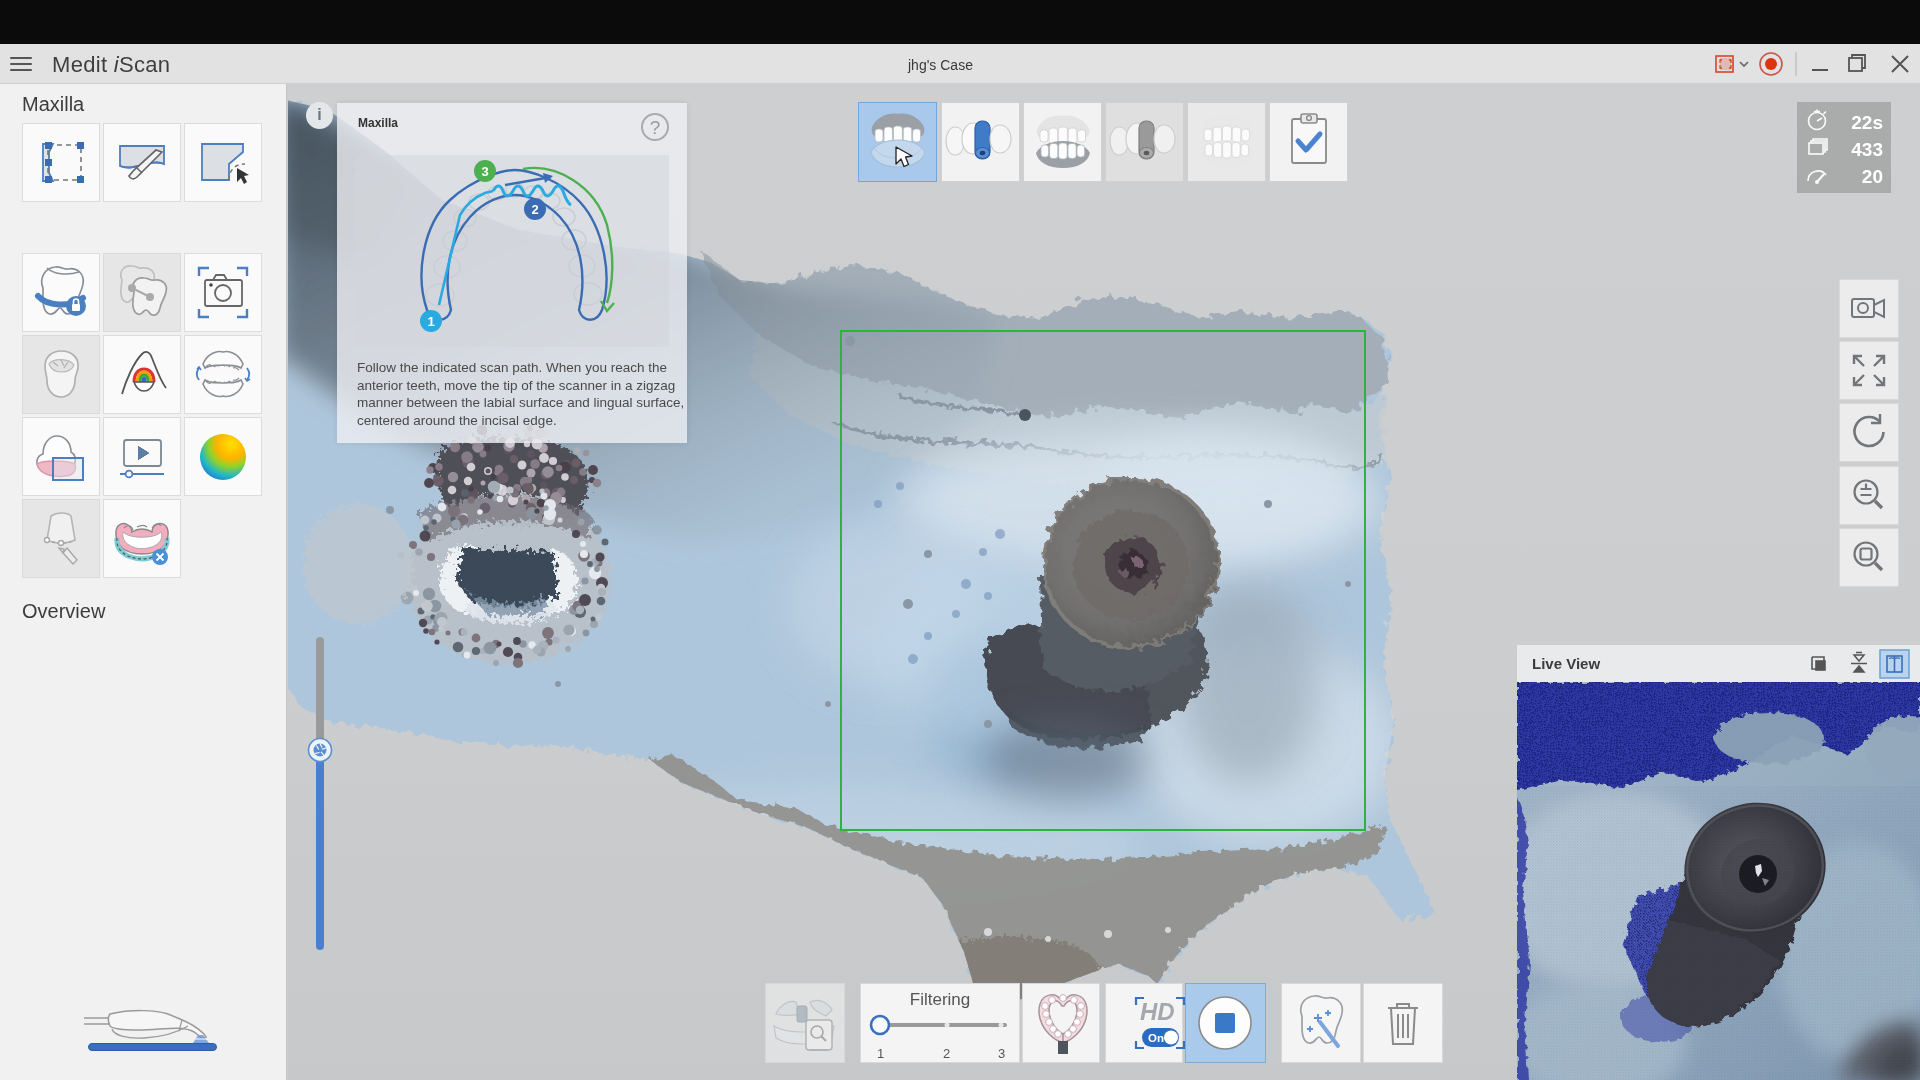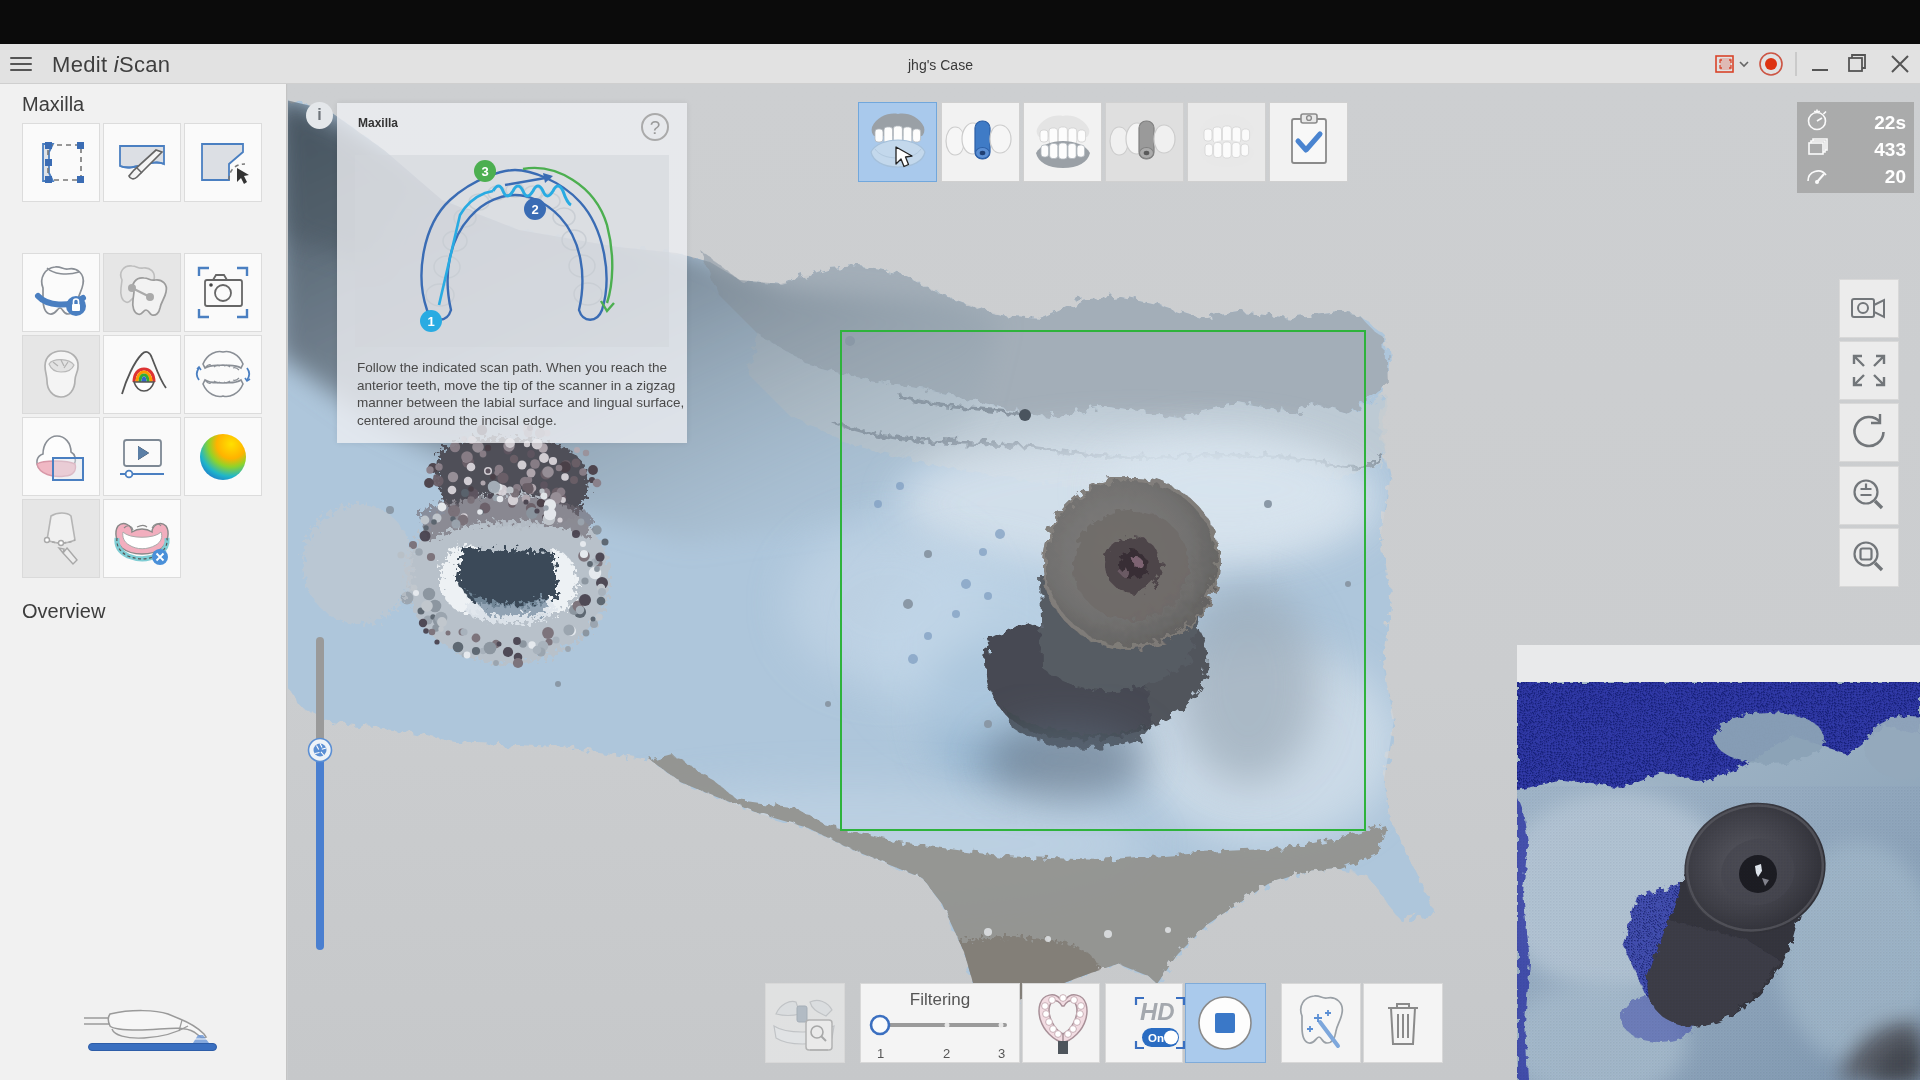--- a/index.html
+++ b/index.html
@@ -14,21 +14,21 @@
 .sechead { position:absolute; left:22px; font-size:20px; color:#3d3d3d; }
 .tbtn { position:absolute; width:78px; height:79px; background:#fafafa; border:1px solid #dcdcdc; }
 .tbtn.dis { background:#e6e6e6; border-color:#dadada; }
 #canvas { position:absolute; left:288px; top:84px; width:1632px; height:996px; background:linear-gradient(180deg,#cdcfd1 0%,#cbcdcf 60%,#c6c8ca 100%); overflow:hidden; }
 #meshsvg { position:absolute; left:0; top:0; }
 #greenrect { position:absolute; left:552px; top:246px; width:526px; height:501px; border:2px solid #2eb33c; }
 
 .thumb { position:absolute; top:18px; width:79px; height:80px; background:#f2f2f2; border:1px solid #d0d0d0; }
 .thumb.sel { background:#a9c9ec; border:1px solid #71a7dc; }
 
-#stats { position:absolute; left:1509px; top:18px; width:117px; height:91px; background:rgba(161,161,161,0.8); color:#fff; font-weight:bold; }
+#stats { position:absolute; left:1509px; top:18px; width:94px; height:91px; background:rgba(161,161,161,0.8); color:#fff; font-weight:bold; }
 #stats .row { position:absolute; right:8px; font-size:19px; }
 
 .rbtn { position:absolute; left:1551px; width:60px; height:59px; background:#ececec; border:1px solid #d8d8d8; }
 
 #popup { position:absolute; left:49px; top:19px; width:350px; height:340px; background:rgba(237,239,242,0.8); box-shadow:0 0 6px rgba(0,0,0,0.08); }
 #popup h3 { position:absolute; left:21px; top:13px; font-size:12px; color:#333; }
 #popup .qm { position:absolute; right:18px; top:10px; width:28px; height:28px; border:2px solid #aaa; border-radius:50%; color:#999; font-size:19px; text-align:center; line-height:25px; }
 #popup .diag { position:absolute; left:18px; top:52px; width:314px; height:192px; background:rgba(210,214,219,0.55); }
 #popup .txt { position:absolute; left:20px; top:256px; width:331px; font-size:13.5px; line-height:17.6px; color:#4a4a4a; }
 #infoc { position:absolute; left:18px; top:18px; width:27px; height:27px; border-radius:50%; background:#e4e7ea; color:#6e747a; font-size:16px; font-weight:bold; text-align:center; line-height:26px; }
@@ -745,20 +745,41 @@
 <ellipse cx="238" cy="186" rx="71" ry="65" fill="url(#lvtop)" transform="rotate(-14 238 186)"></ellipse>
 <ellipse cx="238" cy="186" rx="68" ry="62" fill="none" stroke="#57575d" stroke-width="2.5" opacity="0.8" transform="rotate(-14 238 186)"></ellipse>
 <ellipse cx="241" cy="190" rx="37" ry="33" fill="#47474d" opacity="0.75" transform="rotate(-14 241 190)"></ellipse>
 <circle cx="241" cy="192" r="19" fill="#1c1c20"></circle>
 <path d="M 238,184 l 6,-2 1,7 -4,6 -2,-4 Z" fill="#eef4fa" opacity="0.95"></path>
 <path d="M 245,196 l 7,2 -4,6 Z" fill="#84848c"></path>
 <path d="M 322,398 C 335,355 372,335 403,340 L 403,398 Z" fill="#5a5f66" filter="url(#lvsoft)"></path>
 <path d="M 352,398 C 364,368 388,356 403,358 L 403,398 Z" fill="#43474d" filter="url(#lvsoft)"></path>
 <rect x="0" y="104" width="403" height="294" fill="url(#dither)" opacity="0.10"></rect>
 </svg></div>
+    <div id="lvtitle">
+        <span>Live View</span>
+        <svg style="position:absolute;right:8px;top:4px;" width="108" height="30" viewBox="0 0 108 30">
+<g stroke="#555" stroke-width="1.6" fill="none">
+<path d="M 8,8 h 12 v 4 M 8,8 v 12 h 4"></path>
+<rect x="12" y="12" width="9" height="9" fill="#555"></rect>
+</g>
+<g stroke="#555" stroke-width="1.5" fill="#555">
+<path d="M 47,14.5 h 16" fill="none"></path>
+<path d="M 55,12 l -5,-6 h 10 Z" fill="none"></path>
+<path d="M 55,17 l -5,6 h 10 Z"></path>
+<path d="M 52,3.5 h 6" fill="none"></path>
+</g>
+<rect x="76" y="1" width="29" height="28" fill="#b9d4ef" stroke="#6ba0d6" stroke-width="1.5"></rect>
+<g fill="none" stroke="#3a6fb5" stroke-width="1.6">
+<rect x="83" y="7" width="15" height="16"></rect>
+<path d="M 90.5,7 v 16"></path>
+<path d="M 85,9.5 c 2,-1 3.5,-1 5.5,0 M 96,9.5 c -2,-1 -3.5,-1 -5.5,0" stroke-width="1.2"></path>
+</g>
+</svg>
+      </div>
   </div>
   <div class="bbtn" style="left:477px; width:80px; background:rgba(244,244,244,0.55);"><svg width="78" height="78" viewBox="0 0 78 78" opacity="0.65">
 <path d="M 10,30 C 14,20 24,16 30,18 L 34,30 C 26,32 18,32 10,30 Z" fill="#d8dbde" stroke="#b0b4b8" stroke-width="1.2"></path>
 <path d="M 44,18 C 52,14 62,18 66,26 L 60,32 C 52,28 46,26 44,18 Z" fill="#d8dbde" stroke="#b0b4b8" stroke-width="1.2"></path>
 <rect x="31" y="22" width="10" height="16" rx="2" fill="#9aa8b6" stroke="#8593a0" stroke-width="1"></rect>
 <path d="M 8,42 C 20,50 52,50 68,42 L 66,54 C 50,62 22,62 10,54 Z" fill="#e2e5e8" stroke="#b0b4b8" stroke-width="1.2"></path>
 <rect x="40" y="36" width="26" height="30" rx="3" fill="#f0f0f0" stroke="#9a9a9a" stroke-width="1.5"></rect>
 <circle cx="51" cy="48" r="6" fill="none" stroke="#8a8a8a" stroke-width="1.6"></circle>
 <path d="M 55,52 l 5,5" stroke="#8a8a8a" stroke-width="2"></path>
 <path d="M 44,66 h 18" stroke="#9a9a9a" stroke-width="1.6"></path>

